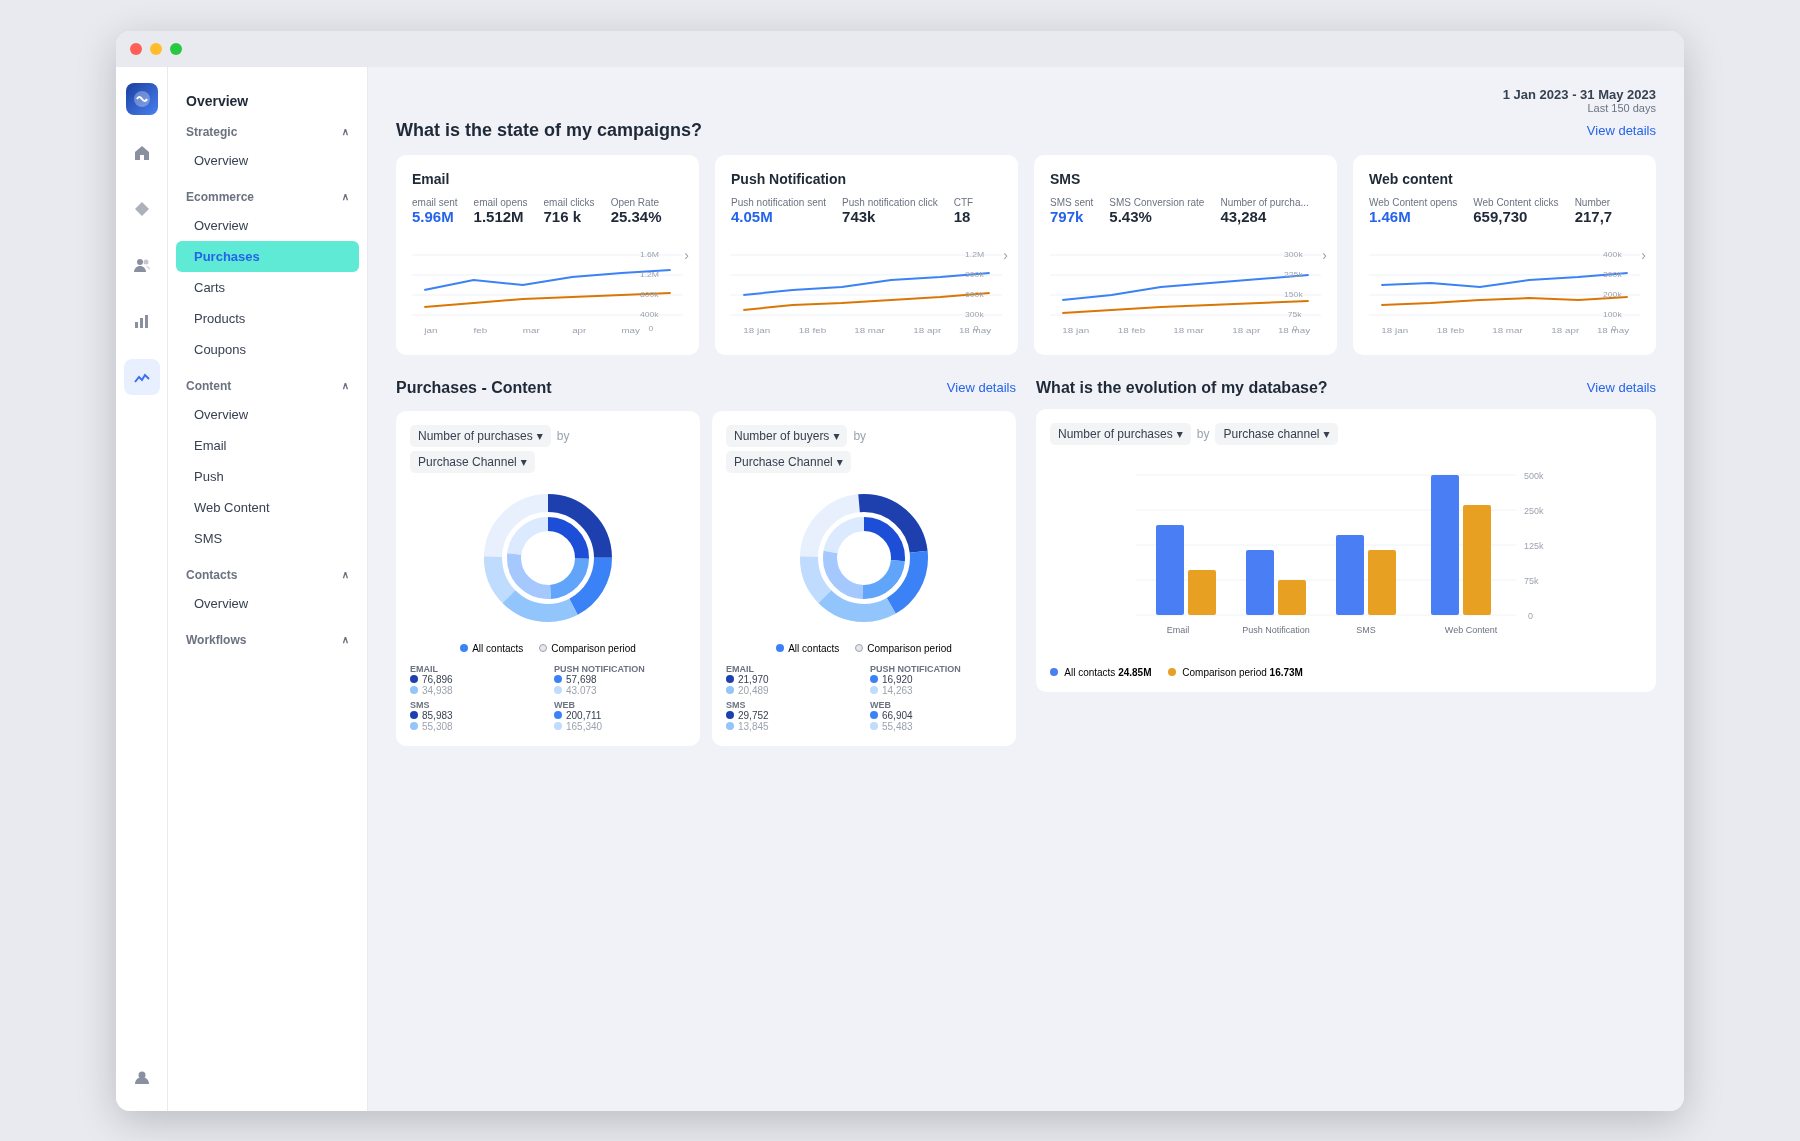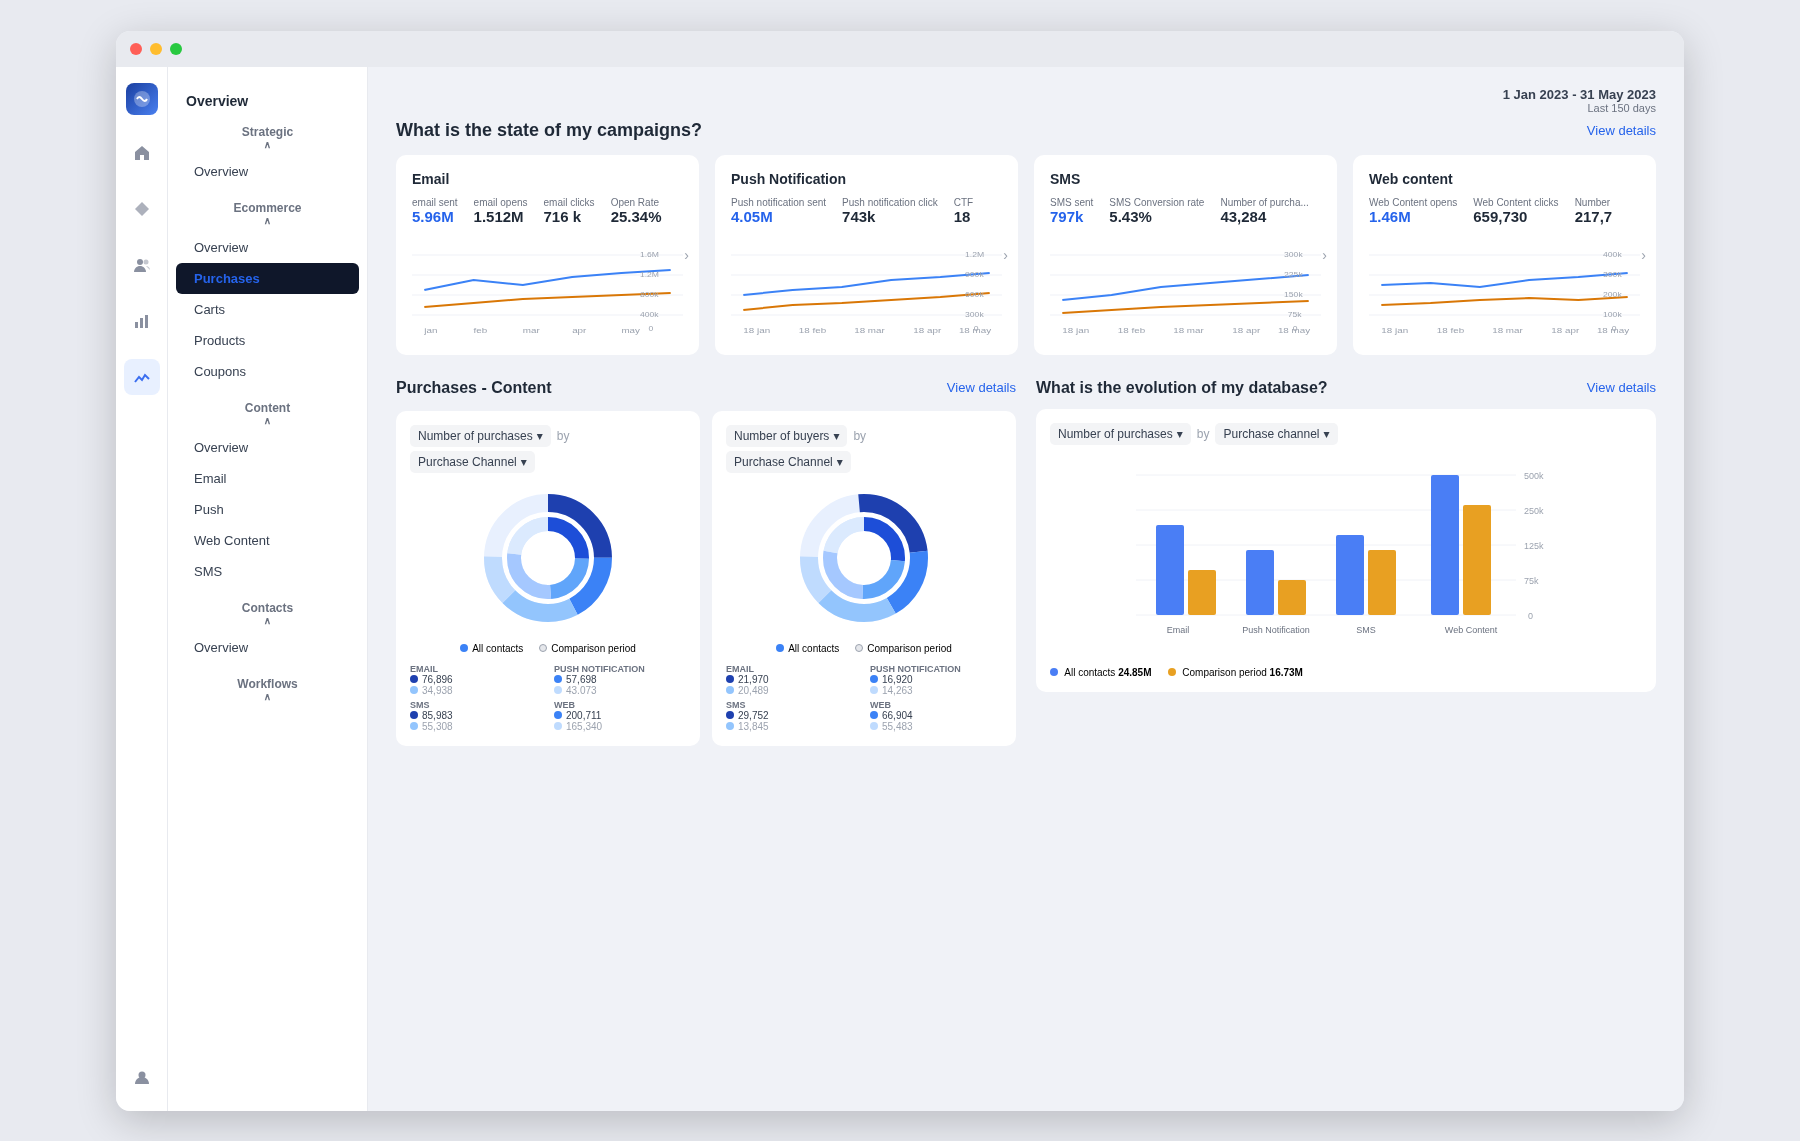--- a/index.html
+++ b/index.html
@@ -81,31 +81,30 @@
     }
     .sidebar-section { margin-bottom: 8px; }
     .sidebar-header {
       padding: 6px 18px;
       font-size: 12px;
       font-weight: 600;
       color: #6b7280;
       display: flex;
       align-items: center;
       justify-content: space-between;
-      flex-direction: column;
     }
     .sidebar-item {
       padding: 8px 18px;
       font-size: 13px;
       color: #374151;
       cursor: pointer;
       border-radius: 6px;
       margin: 0 8px;
     }
-    .sidebar-item.active { background: #0f172a; color: #2563eb; font-weight: 600; }
+    .sidebar-item.active { background: #5eead4; color: #2563eb; font-weight: 600; }
     .sidebar-top-item {
       padding: 10px 18px;
       font-size: 14px;
       font-weight: 600;
       color: #1f2937;
       cursor: pointer;
     }
     
     .main-content {
       flex: 1;

